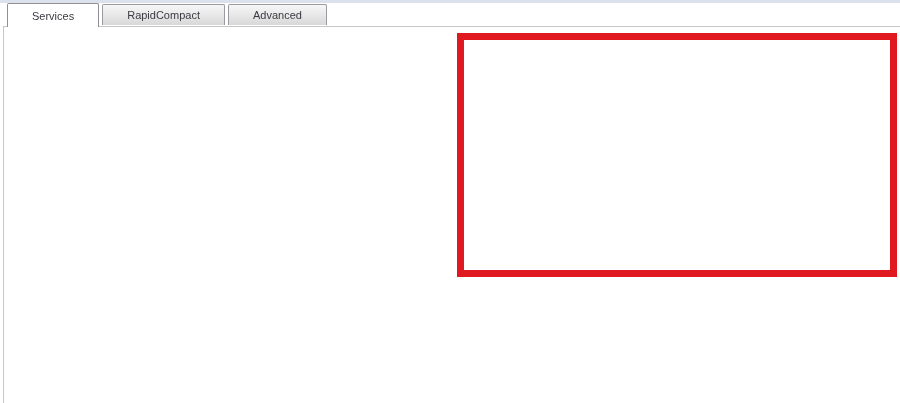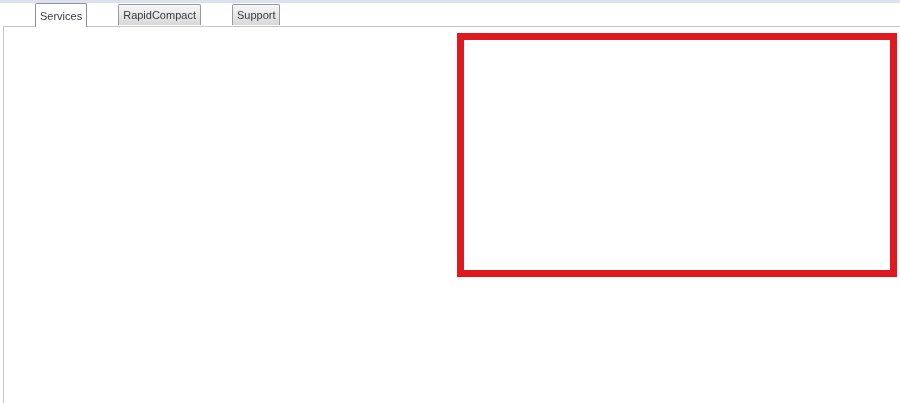--- a/index.html
+++ b/index.html
@@ -7,23 +7,23 @@
     width:900px;height:403px;position:relative;overflow:hidden;
     background:#ffffff;
     font-family:"Liberation Sans","DejaVu Sans",sans-serif;
     font-size:11px;color:#3a3a40;
     -webkit-font-smoothing:antialiased;
   }
   .top-strip{position:absolute;top:0;left:0;right:0;height:3px;background:#dce1ee;}
   
   .tabbar{position:absolute;top:4px;left:7px;display:flex;gap:3px;z-index:5;}
   .tab{
-    height:20px;padding:0 4px;display:flex;align-items:center;
+    height:20px;padding:0 24px;display:flex;align-items:center;
     border:1px solid #9a9aa0;border-bottom:none;border-radius:2px 2px 0 0;
-    background:linear-gradient(#f7f7f7,#d8d8d8);color:#3a3a42;cursor:default;margin-left:28px;
+    background:linear-gradient(#f7f7f7,#d8d8d8);color:#3a3a42;cursor:default;
   }
   .tab.active{
     background:#ffffff;height:23px;margin-top:-1px;z-index:6;position:relative;
     border-color:#8f8f95;
   }
   
   .panel{
     position:absolute;top:26px;left:3px;right:-1px;bottom:-1px;
     border:1px solid #c6c6c6;background:#ffffff;z-index:1;
   }
@@ -83,21 +83,21 @@
   }
 </style>
 </head>
 <body>
 
 <div class="top-strip"></div>
 
 <div class="tabbar">
   <div class="tab active">Services</div>
   <div class="tab">RapidCompact</div>
-  <div class="tab">Support</div>
+  <div class="tab">Advanced</div>
 </div>
 
 <div class="panel"></div>
 
 <div class="group" style="left:20px;top:45px;width:410px;height:164px;">
   <div class="group-title">Support Database [Project]</div>
   <div class="rows p12">
     <div class="row h24">
       <span class="lbl">Server Address:</span>
       <div class="ctl">

